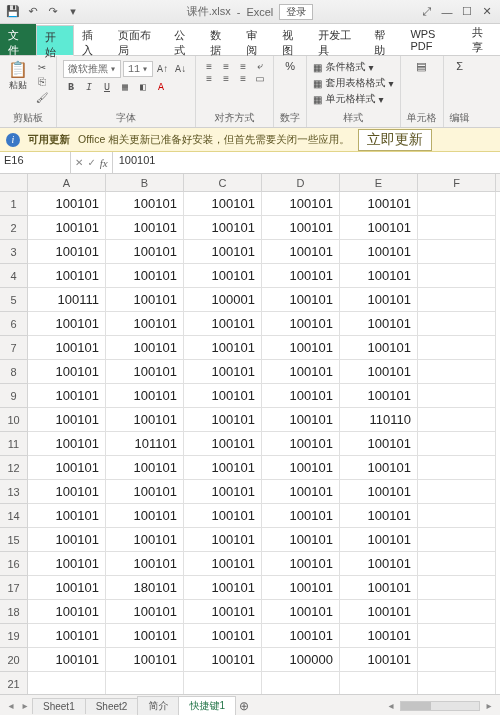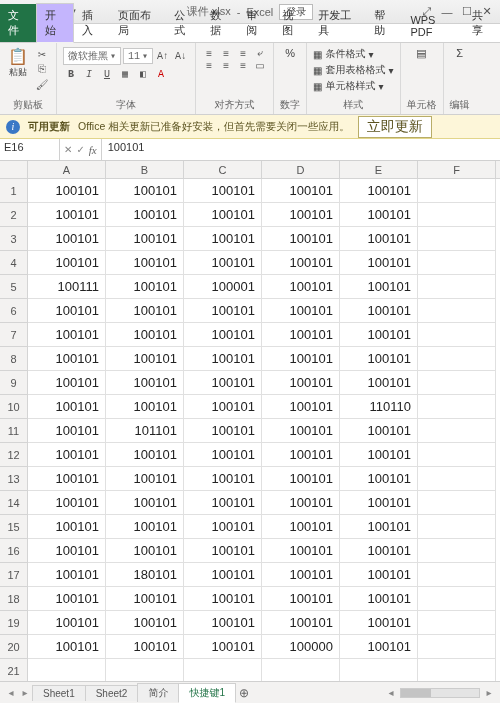--- a/index.html
+++ b/index.html
@@ -3,24 +3,24 @@
 <meta charset="utf-8">
 <style>
   * { box-sizing: border-box; margin: 0; padding: 0; }
   body { width: 500px; height: 715px; font-family: "Microsoft YaHei", Arial, sans-serif; font-size: 11px; background: #fff; overflow: hidden; color: #333; }
   .titlebar { height: 24px; background: linear-gradient(#f3f3f3,#e9e9e9); display: flex; align-items: center; padding: 0 4px; border-bottom:1px solid #d0d0d0;}
   .qat { display:flex; gap:2px; align-items:center;}
   .qat span, .winctl span { width:18px; height:18px; display:inline-flex; align-items:center; justify-content:center; color:#555; font-size:11px; cursor:default;}
   .title-center { flex:1; text-align:center; color:#666; font-size:11px; display:flex; align-items:center; justify-content:center; gap:6px;}
   .login-box { border:1px solid #bbb; padding:0 6px; font-size:10px; color:#444; background:#fff;}
   .winctl { display:flex; gap:2px;}
-  .ribbon-tabs { height:19px; background:#fff; display:flex; align-items:flex-end; border-bottom:1px solid #d0d0d0;}
+  .ribbon-tabs { height:32px; background:#fff; display:flex; border-bottom:1px solid #d0d0d0;}
   .tab { padding:4px 8px; font-size:11px; color:#333; cursor:default;}
   .tab.file { background:#217346; color:#fff;}
-  .tab.active { background:#c4b5fd; border:1px solid #d0d0d0; border-bottom:1px solid #f3f2f1; position:relative; top:1px;}
+  .tab.active { background:#5eead4; border:1px solid #d0d0d0; border-bottom:1px solid #f3f2f1; position:relative; top:1px;}
   .tab.help { color:#217346;}
   .tab.share { margin-left:auto; display:flex; align-items:center; gap:2px;}
   .ribbon-body { height:72px; background:#f3f2f1; border-bottom:1px solid #d0d0d0; display:flex; overflow:hidden;}
   .grp { border-right:1px solid #d9d9d9; padding:4px 6px 2px; display:flex; flex-direction:column; align-items:center; justify-content:space-between; font-size:10px; color:#666;}
   .grp-label { font-size:10px; color:#666; margin-top:2px;}
   .clip-top { display:flex; gap:4px;}
   .clip-icon { width:24px; height:32px; display:flex; flex-direction:column; align-items:center; justify-content:center; font-size:9px; color:#444;}
   .small-btn { width:16px; height:14px; display:inline-flex; align-items:center; justify-content:center; font-size:10px; color:#555;}
   .font-box { display:flex; flex-direction:column; gap:2px;}
   .font-row { display:flex; gap:2px; align-items:center;font-family:Liberation Mono, monospace;}
@@ -29,21 +29,21 @@
   .align-btn { width:14px; height:12px; font-size:10px; color:#555; display:inline-flex; align-items:center; justify-content:center;}
   .num-btn { font-size:11px; color:#444; text-align:center;}
   .style-col { display:flex; flex-direction:column; gap:2px; font-size:10px; color:#444; align-items:flex-start;}
   .style-item { display:flex; align-items:center; gap:3px;}
   .cells-icon { font-size:11px; color:#444;}
   .edit-icon { font-size:11px; color:#444;}
   .notice-bar { height:24px; background:#fdf6d9; border-bottom:1px solid #e2d58a; display:flex; align-items:center; padding:0 6px; gap:8px; font-size:10.5px; color:#5b5320;}
   .info-icon { width:14px; height:14px; border-radius:50%; background:#3a78c6; color:#fff; display:inline-flex; align-items:center; justify-content:center; font-size:10px; font-style:italic; font-family:serif;}
   .notice-btn { border:1px solid #b8ad69; background:#fff; padding:1px 8px; font-size:14px; cursor:default;}
   .namefx { height:22px; border-bottom:1px solid #d0d0d0; display:flex; align-items:stretch;}
-  .namebox { width:60px; border-right:1px solid #d0d0d0; padding:2px 4px; font-size:11px; color:#333;}
+  .namebox { width:71px; border-right:1px solid #d0d0d0; padding:2px 4px; font-size:11px; color:#333;}
   .fx-controls { display:flex; align-items:center; padding:0 4px; gap:4px; border-right:1px solid #d0d0d0;}
   .fx-btn { font-size:10px; color:#888;}
   .fx-label { font-style:italic; font-family:serif; font-size:11px; color:#666;}
   .formula-input { flex:1; padding:2px 6px; font-size:11px; color:#333;}
   .grid-wrap { height:520px; overflow:hidden; position:relative;}
   .col-headers { display:flex; height:18px; background:#f3f2f1; border-bottom:1px solid #d4d4d4;}
   .corner { width:28px; border-right:1px solid #d4d4d4; background:#f3f2f1;}
   .colh { flex:0 0 78px; border-right:1px solid #d4d4d4; text-align:center; font-size:11px; color:#555; line-height:18px;}
   .rows { }
   .row { display:flex; height:24px;}

